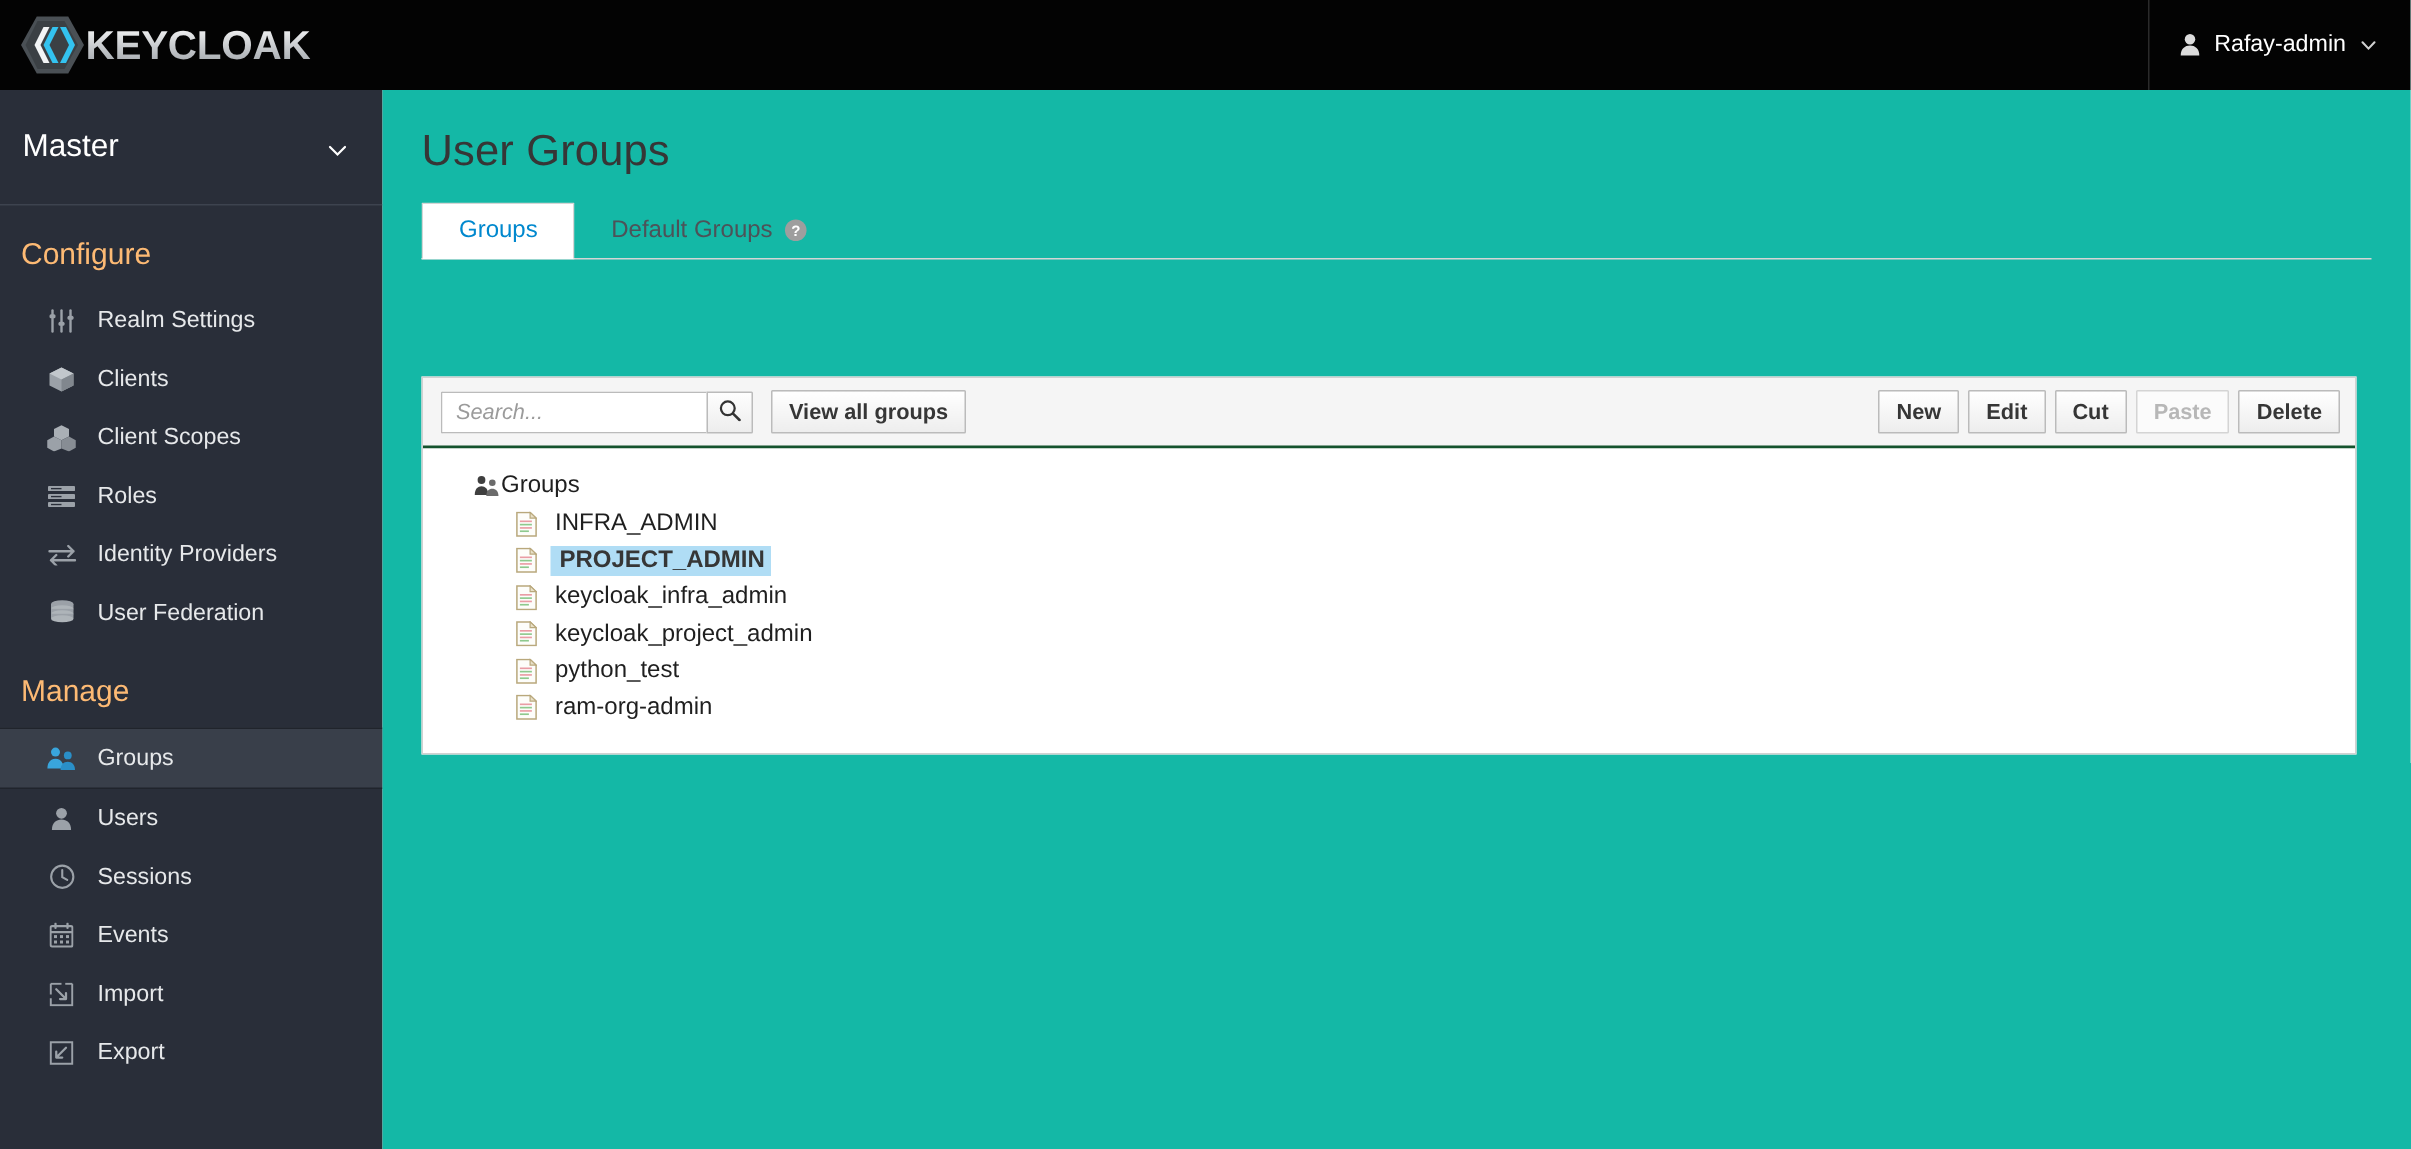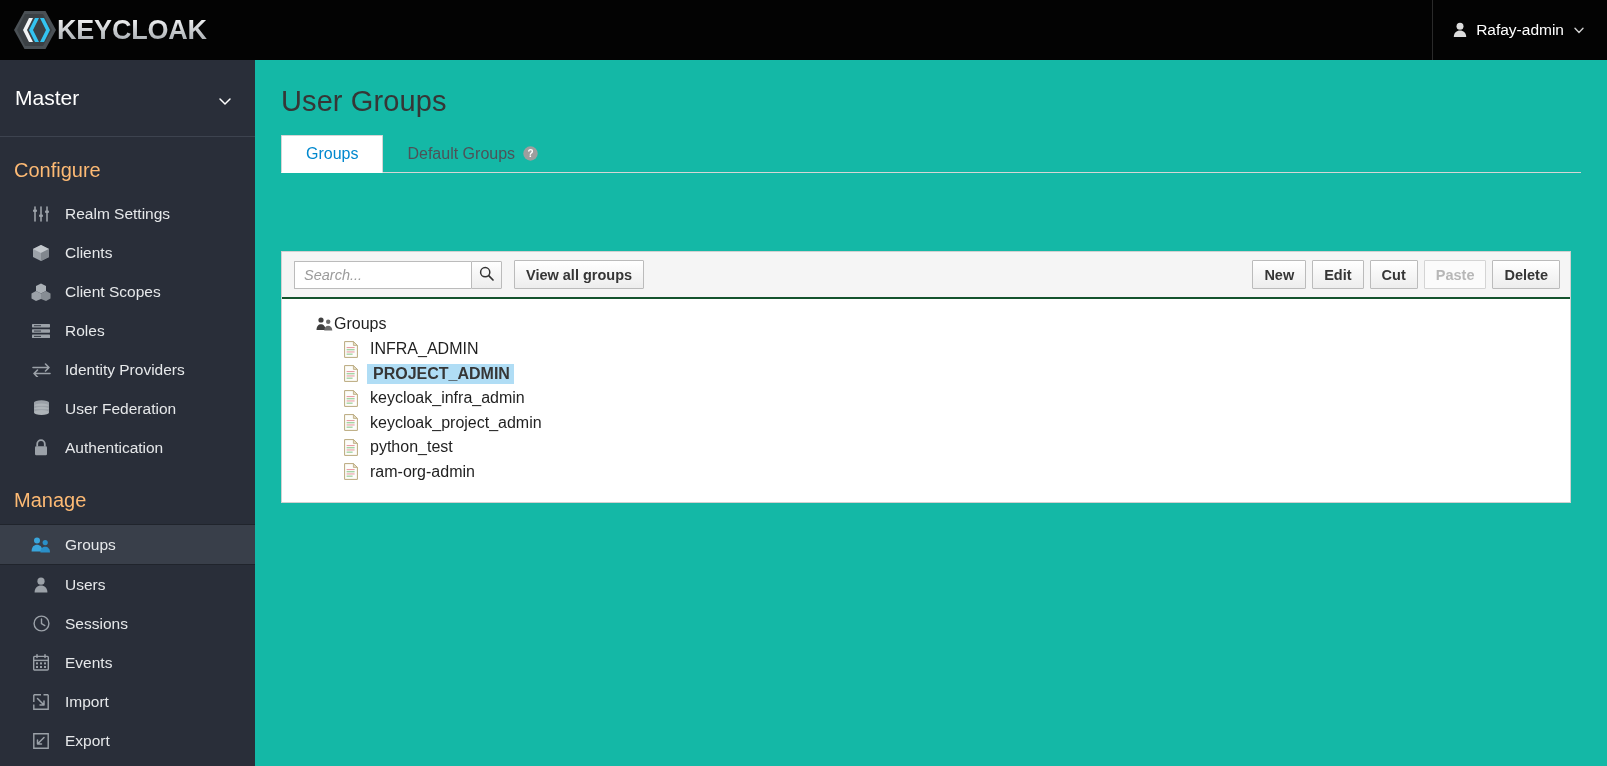--- a/index.html
+++ b/index.html
@@ -388,29 +388,20 @@
         <ellipse cx="8.5" cy="5.9" rx="7.5" ry="2.4" fill="#aeb4b9"></ellipse>
         <rect x="1" y="5.9" width="15" height="3.2" fill="#9ba1a8"></rect>
         <ellipse cx="8.5" cy="9.2" rx="7.5" ry="2.4" fill="#aeb4b9"></ellipse>
         <rect x="1" y="9.2" width="15" height="3.2" fill="#9ba1a8"></rect>
         <ellipse cx="8.5" cy="12.5" rx="7.5" ry="2.4" fill="#aeb4b9"></ellipse>
       </svg>
     </span>
     <span>User Federation</span>
   </a>
 
-  <a class="nav-item">
-    <span class="nav-icon">
-      <svg width="14" height="17" viewBox="0 0 14 17">
-        <path d="M3.2 7.5 V5 a3.8 3.8 0 0 1 7.6 0 V7.5" stroke="#9ba1a8" stroke-width="1.8" fill="none"></path>
-        <rect x="1" y="7.2" width="12" height="9" rx="1.2" fill="#9ba1a8"></rect>
-      </svg>
-    </span>
-    <span>Authentication</span>
-  </a>
 
   <div class="nav-section-label">Manage</div>
 
   <a class="nav-item active">
     <span class="nav-icon">
       <svg width="20" height="16" viewBox="0 0 20 16">
         <circle cx="6" cy="3.4" r="3" fill="#39a5dc"></circle>
         <path d="M0.6 14.4 C0.6 9.8 3.1 7.8 6 7.8 C8.9 7.8 11.4 9.8 11.4 14.4 Z" fill="#39a5dc"></path>
         <circle cx="14.2" cy="5.6" r="2.6" fill="#2a8fc8"></circle>
         <path d="M9.4 15.4 C9.4 11.6 11.6 9.8 14.2 9.8 C16.8 9.8 19 11.6 19 15.4 Z" fill="#2a8fc8"></path>

